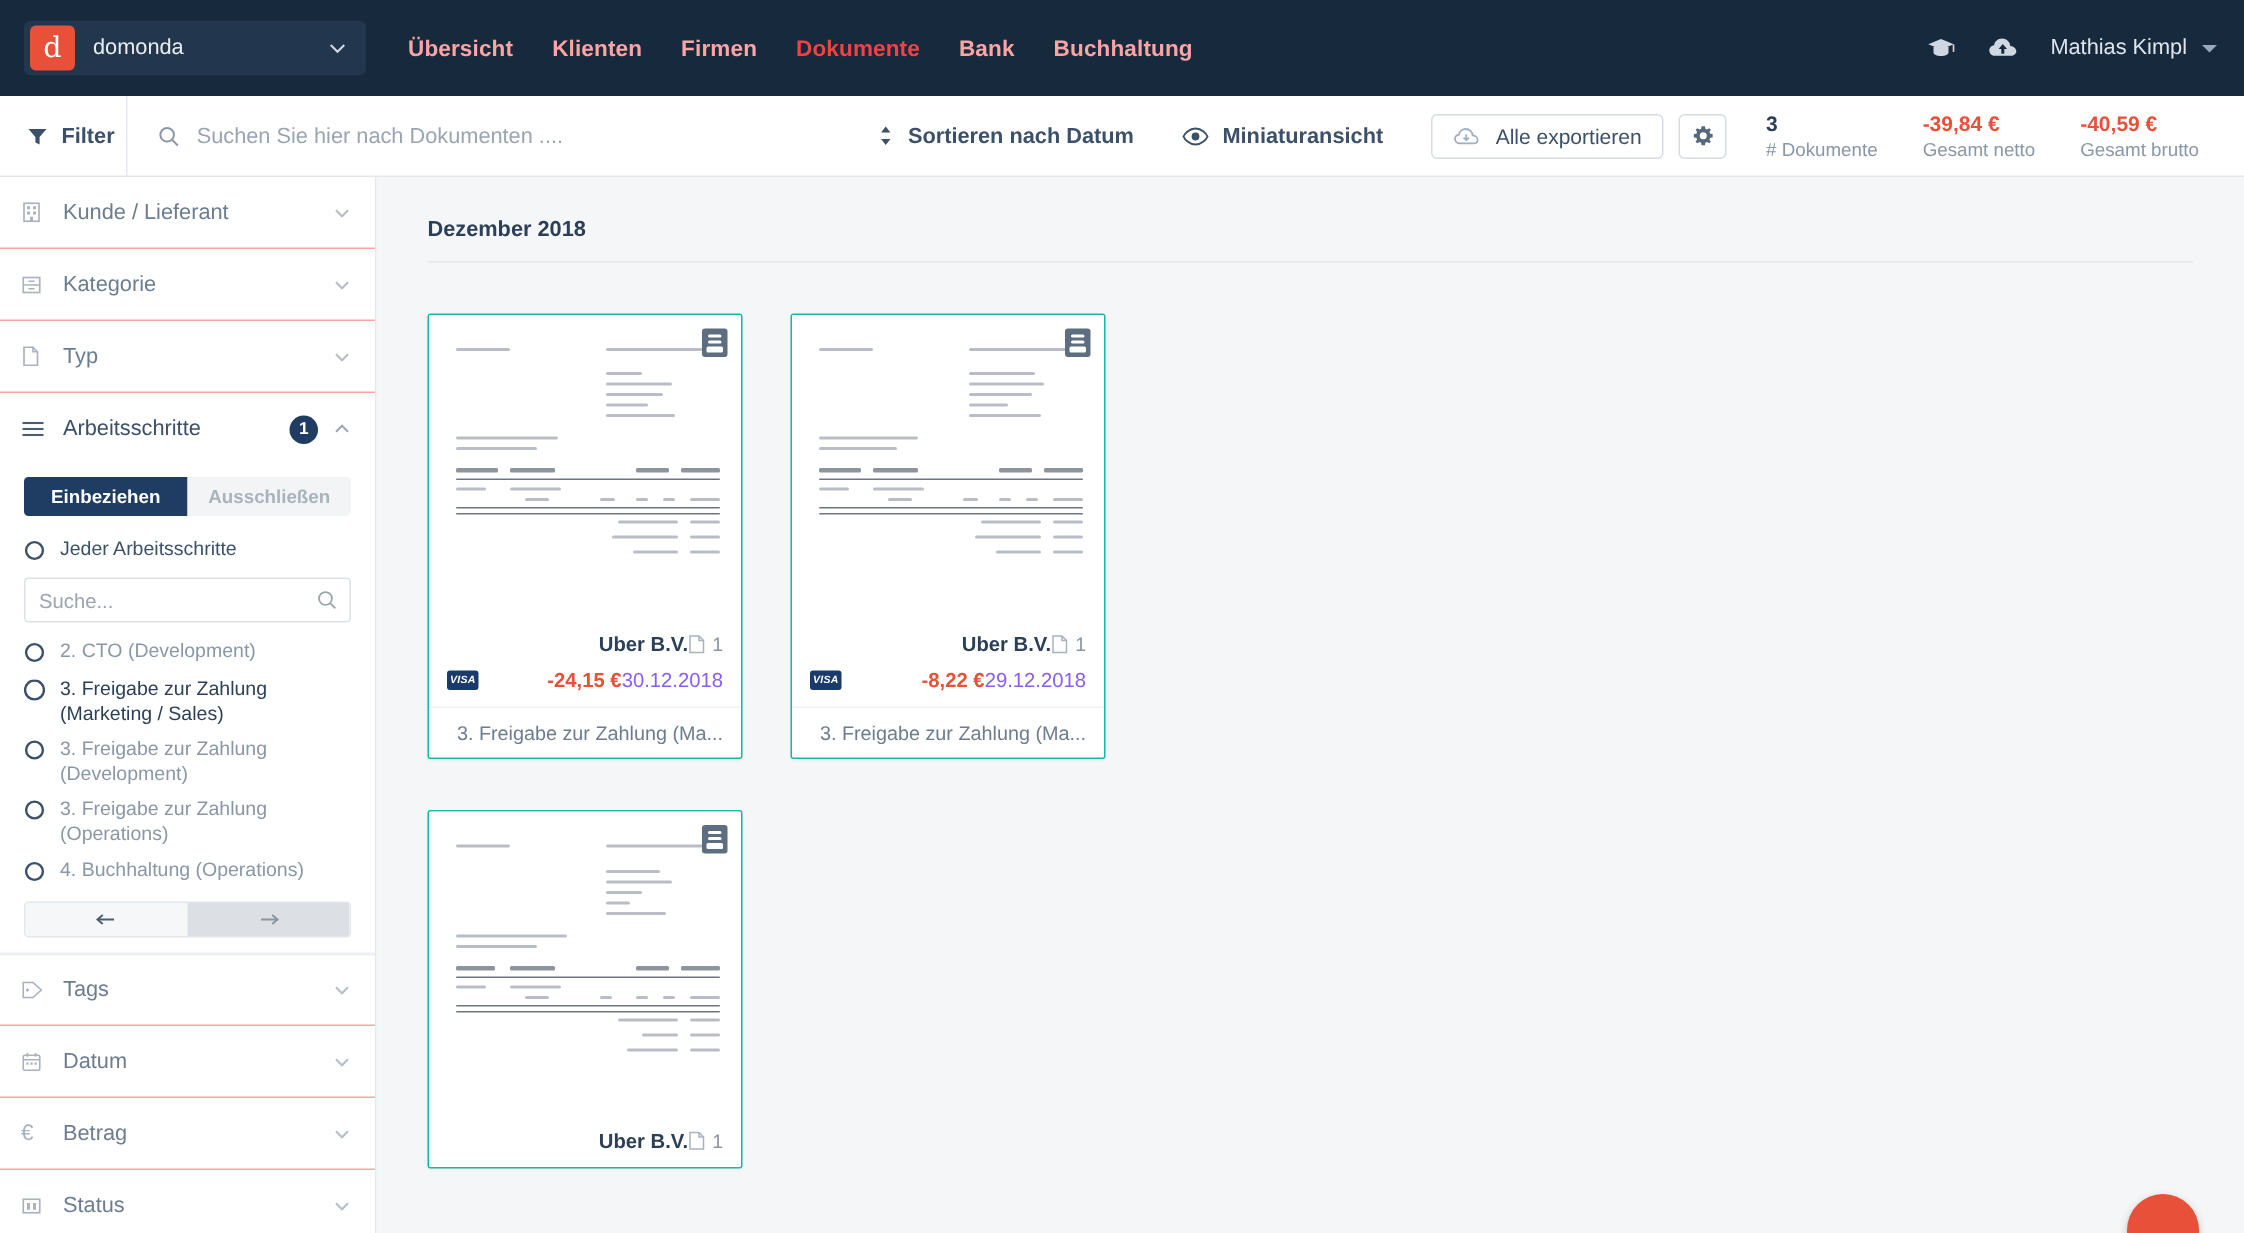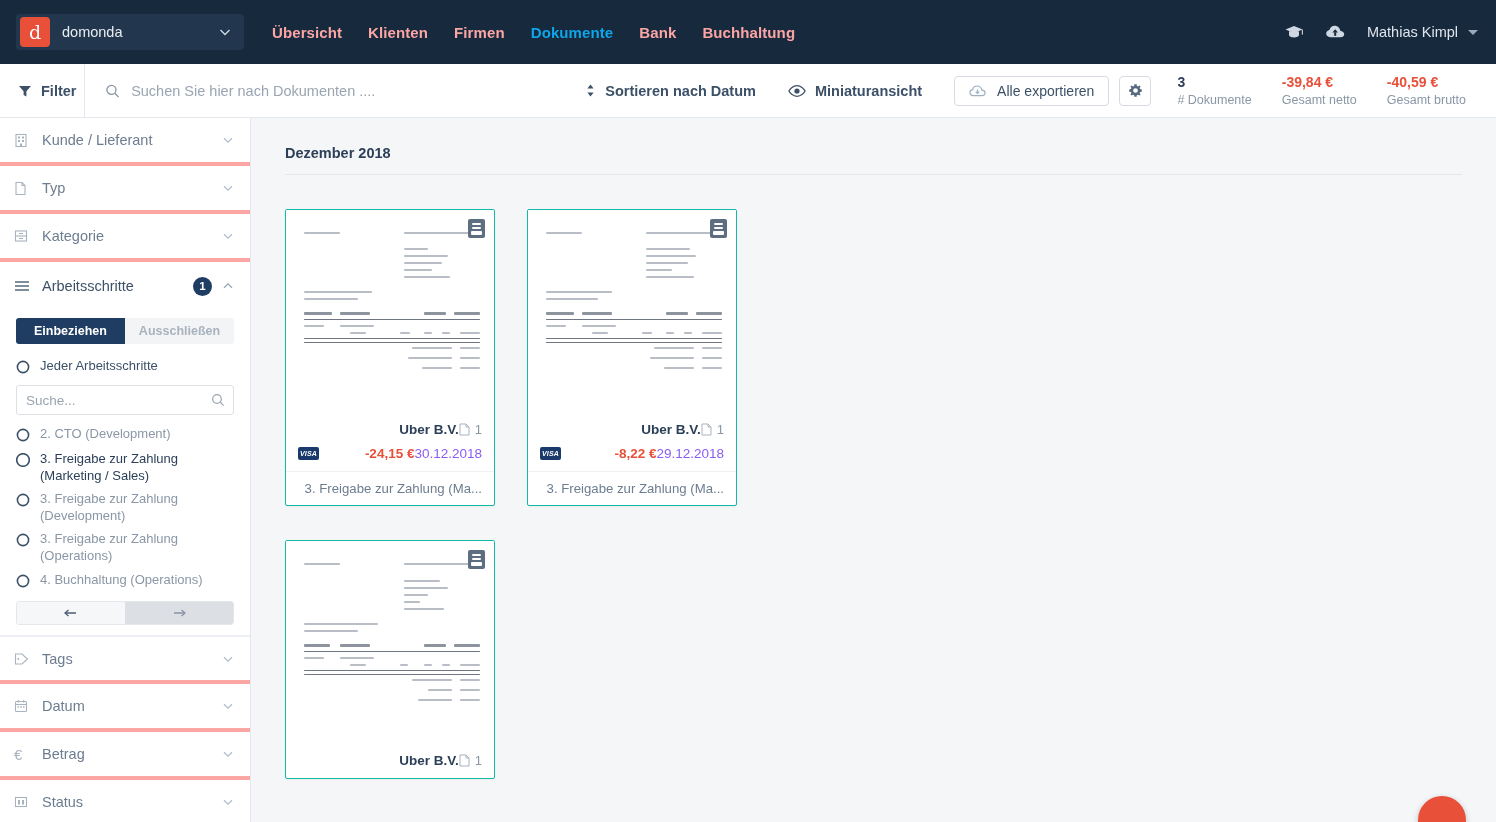--- a/index.html
+++ b/index.html
@@ -47,21 +47,21 @@
     display: flex; align-items: center; justify-content: center;
     flex: none;
   }
   .chev svg { display: block; }
 
   .navlinks { display: flex; align-items: center; margin-left: 28px; gap: 26px; }
   .navlink {
     font-size: 15px; color: #fca5a5; white-space: nowrap;
     cursor: pointer; letter-spacing: .1px; font-weight: bold;
   }
-  .navlink.active { color: #0ea5e9; font-weight: bold; }
+  .navlink.active { color: #ef4444; font-weight: bold; }
 
   .nav-right {
     margin-left: auto; display: flex; align-items: center; gap: 20px;
     padding-right: 2px;
     justify-content: flex-end;
   }
   .nav-icon { width: 22px; height: 22px; display: flex; align-items: center; justify-content: center; cursor: pointer; }
   .user-name { color: #dfe5ec; font-size: 14.5px; }
   .user-caret {
     width: 0; height: 0; margin-left: -10px;
@@ -134,21 +134,21 @@
   .sidebar {
     width: 251px; flex: none; height: 704px;
     background: #ffffff;
     border-right: 1px solid #e4e7eb;
     overflow: hidden;
     position: relative;
   }
   .f-section {
     height: 48px; display: flex; align-items: center;
     padding: 0 14px 0 14px; cursor: pointer;
-    border-bottom: 4px solid #fca5a5;
+    border-bottom: 1px solid #fca5a5;
   }
   .f-ico { width: 20px; flex: none; display: flex; align-items: center; justify-content: flex-start; }
   .f-label { font-size: 14.5px; color: #6d7d90; margin-left: 8px; flex: 1; }
   .f-section.open .f-label { color: #3c5068; }
   .f-badge {
     width: 19px; height: 19px; border-radius: 50%;
     background: #1f3d63; color: #fff;
     font-size: 11.5px; font-weight: bold;
     display: flex; align-items: center; justify-content: center;
     margin-right: 8px; flex: none;
@@ -398,43 +398,43 @@
       <span class="f-label">Kunde / Lieferant</span>
       <span class="f-caret">
         <svg width="14" height="14" viewBox="0 0 14 14">
             <path d="M3 5.2 L7 9.2 L11 5.2" fill="none" stroke="#b3bdc8" stroke-width="1.3"></path>
           </svg>
       </span>
     </div>
 
     <div class="f-section">
       <span class="f-ico">
-        <svg width="13" height="15" viewBox="0 0 13 15">
-            <path d="M2 1.5 L8 1.5 L11 4.5 L11 13.5 L2 13.5 Z" fill="none" stroke="#a8b3be" stroke-width="1.1"></path>
-            <path d="M8 1.5 L8 4.5 L11 4.5" fill="none" stroke="#a8b3be" stroke-width="1.1"></path>
-          </svg>
-      </span>
-      <span class="f-label">Typ</span>
-      <span class="f-caret">
-        <svg width="14" height="14" viewBox="0 0 14 14">
-            <path d="M3 5.2 L7 9.2 L11 5.2" fill="none" stroke="#b3bdc8" stroke-width="1.3"></path>
-          </svg>
-      </span>
-    </div>
-
-    <div class="f-section">
-      <span class="f-ico">
         <svg width="14" height="14" viewBox="0 0 14 14">
             <rect x="1.5" y="2" width="11" height="10" fill="none" stroke="#a8b3be" stroke-width="1.1"></rect>
             <line x1="1.5" y1="7" x2="12.5" y2="7" stroke="#a8b3be" stroke-width="1.1"></line>
             <line x1="5" y1="4.5" x2="9" y2="4.5" stroke="#a8b3be" stroke-width="1.1"></line>
             <line x1="5" y1="9.5" x2="9" y2="9.5" stroke="#a8b3be" stroke-width="1.1"></line>
           </svg>
       </span>
       <span class="f-label">Kategorie</span>
+      <span class="f-caret">
+        <svg width="14" height="14" viewBox="0 0 14 14">
+            <path d="M3 5.2 L7 9.2 L11 5.2" fill="none" stroke="#b3bdc8" stroke-width="1.3"></path>
+          </svg>
+      </span>
+    </div>
+
+    <div class="f-section">
+      <span class="f-ico">
+        <svg width="13" height="15" viewBox="0 0 13 15">
+            <path d="M2 1.5 L8 1.5 L11 4.5 L11 13.5 L2 13.5 Z" fill="none" stroke="#a8b3be" stroke-width="1.1"></path>
+            <path d="M8 1.5 L8 4.5 L11 4.5" fill="none" stroke="#a8b3be" stroke-width="1.1"></path>
+          </svg>
+      </span>
+      <span class="f-label">Typ</span>
       <span class="f-caret">
         <svg width="14" height="14" viewBox="0 0 14 14">
             <path d="M3 5.2 L7 9.2 L11 5.2" fill="none" stroke="#b3bdc8" stroke-width="1.3"></path>
           </svg>
       </span>
     </div>
 
     <div class="f-section open" style="border-bottom:none;">
       <span class="f-ico">
         <svg width="16" height="12" viewBox="0 0 16 12">

